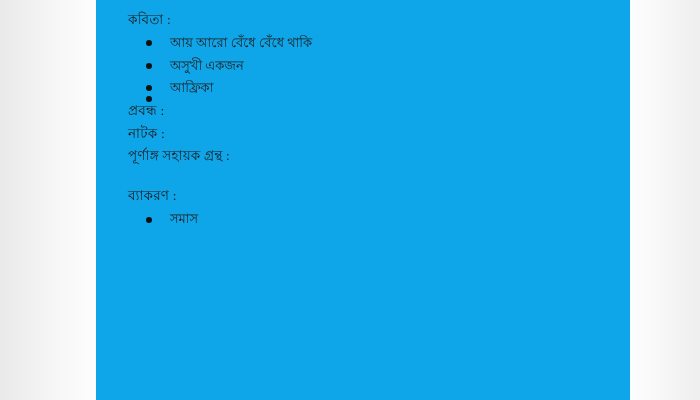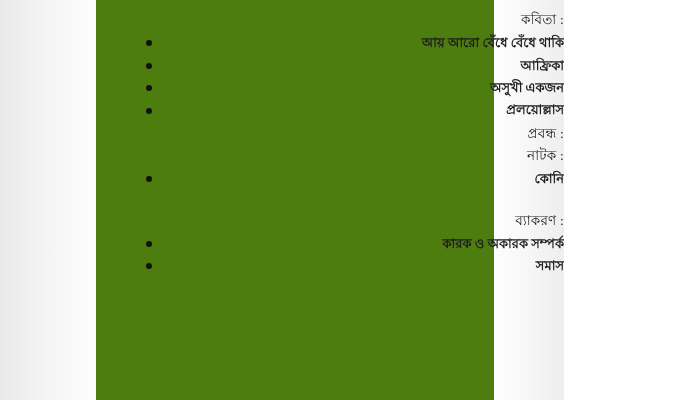--- a/index.html
+++ b/index.html
@@ -8,25 +8,24 @@
   }
   body {
     width: 700px;
     height: 400px;
     background: #ffffff;
     font-family: "Liberation Serif", "DejaVu Serif", serif;
     overflow: hidden;
   }
   .page {
     position: relative;
-    width: 564px;
+    width: 700px;
     height: 400px;
-    background: #4d7c0f;
+    background: #0ea5e9;
     box-sizing: border-box;
-    text-align: right;
   }
   
   .page::before {
     content: "";
     position: absolute;
     left: 0; top: 0; bottom: 0;
     width: 96px;
     background: linear-gradient(to right, #e9e9e9 0%, #f6f6f6 55%, #fdfdfd 100%);
     pointer-events: none;
   }
@@ -61,21 +60,20 @@
     margin: 0;
     padding: 0 0 0 18px;
   }
   ul.items li {
     position: relative;
     font-size: 13px;
     color: #1f1f1f;
     line-height: 1.72;
     padding-left: 24px;
     white-space: nowrap;
-    font-weight: bold;
   }
   ul.items li .bullet {
     position: absolute;
     left: 0;
     top: 50%;
     width: 6px;
     height: 6px;
     margin-top: -3px;
     background: #111111;
     border-radius: 50%;
@@ -91,42 +89,39 @@
 </head>
 <body>
 
 <div class="page">
   <div class="content clip-bottom">
 
     <div class="section">
       <p class="section-title">কবিতা :</p>
       <ul class="items">
         <li><span class="bullet"></span><span class="item-text">আয় আরো বেঁধে বেঁধে থাকি</span></li>
+        <li><span class="bullet"></span><span class="item-text">অসুখী একজন</span></li>
         <li><span class="bullet"></span><span class="item-text">আফ্রিকা</span></li>
-        <li><span class="bullet"></span><span class="item-text">অসুখী একজন</span></li>
-        <li><span class="bullet"></span><span class="item-text">প্রলয়োল্লাস</span></li>
+        <li><span class="bullet"></span></li>
       </ul>
     </div>
 
     <div class="section gap-sm">
       <p class="section-title">প্রবন্ধ :</p>
     </div>
 
     <div class="section gap-sm">
       <p class="section-title">নাটক :</p>
     </div>
 
     <div class="section gap-sm">
-      <ul class="items">
-        <li><span class="bullet"></span><span class="item-text">কোনি</span></li>
-      </ul>
+      <p class="section-title">পূর্ণাঙ্গ সহায়ক গ্রন্থ :</p>
     </div>
 
     <div class="section gap-none">
       <p class="section-title">ব্যাকরণ :</p>
       <ul class="items">
-        <li><span class="bullet"></span><span class="item-text">কারক ও অকারক সম্পর্ক</span></li>
         <li><span class="bullet"></span><span class="item-text">সমাস</span></li>
       </ul>
     </div>
 
   </div>
 </div>
 
 </body></html>

